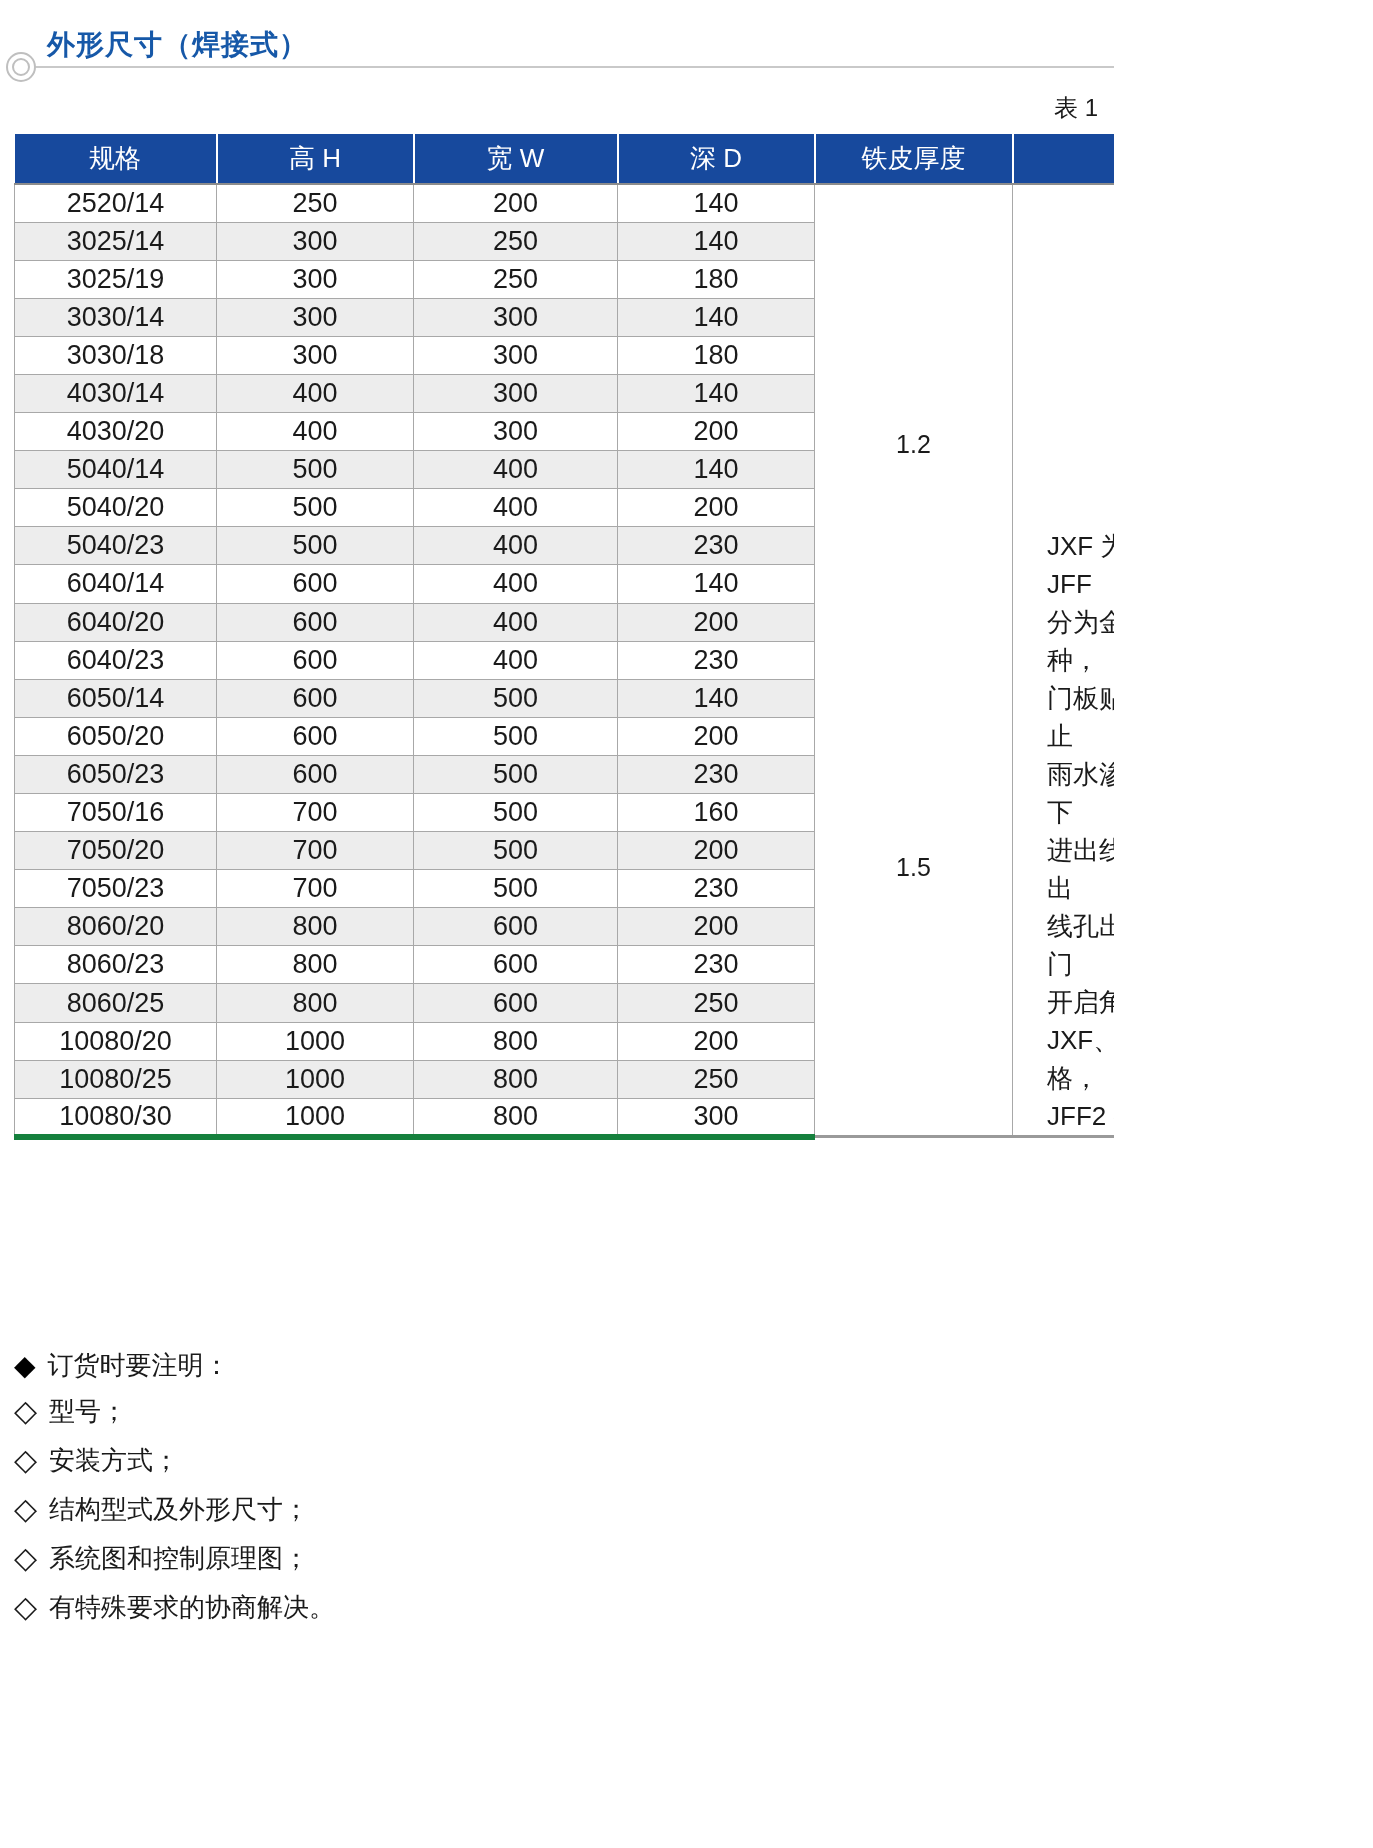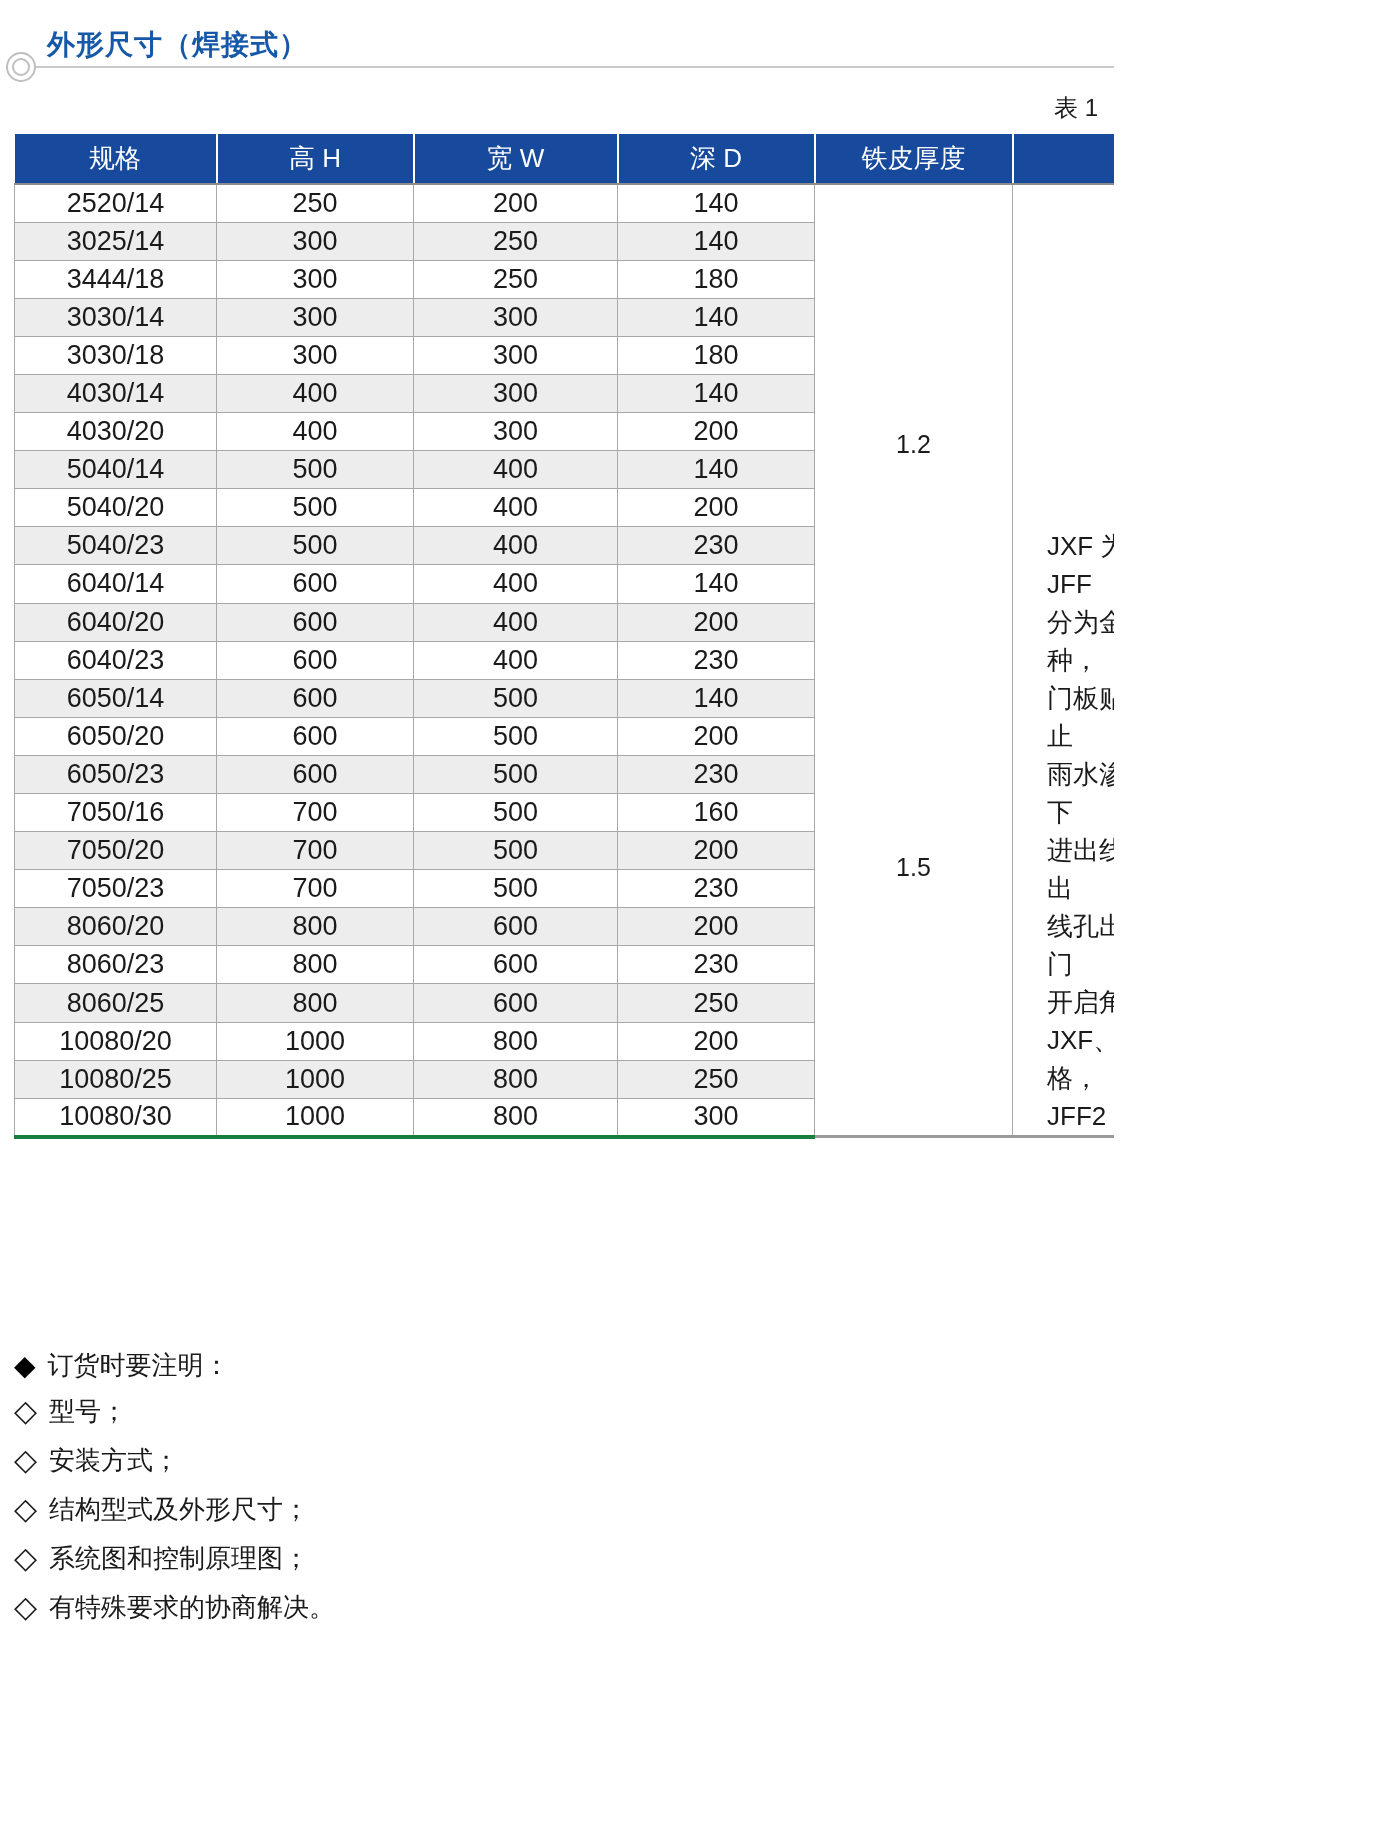--- a/index.html
+++ b/index.html
@@ -58,21 +58,21 @@
     border-bottom:2px solid #8c8c8c;
   }
   table.dim-table th:first-child { border-left:none; }
   table.dim-table tbody tr { height:37.7px; }
   table.dim-table tbody td {
     font-size:27px; text-align:center; vertical-align:middle;
     border:1px solid #a8a8a8;
     color:#1a1a1a;
   }
   table.dim-table tbody tr:nth-child(even) td { background:#ededed; }
-  table.dim-table tbody tr:last-child td { border-bottom:4px solid #15803d; }
+  table.dim-table tbody tr:last-child td { border-bottom:6px solid #15803d; }
   
   td.thickness-cell, td.features-cell {
     background:#ffffff !important;
     vertical-align:top; position:relative;
     border-bottom:3px solid #9a9a9a !important;
   }
   td.thickness-cell .tv {
     position:absolute; left:0; width:100%;
     text-align:center; font-size:25px;
   }
@@ -162,21 +162,21 @@
 JFF2 有 18 种规格。</div>
             </td>
           </tr>
           <tr>
             <td>3025/14</td>
             <td>300</td>
             <td>250</td>
             <td>140</td>
           </tr>
           <tr>
-            <td>3444/18</td>
+            <td>3025/19</td>
             <td>300</td>
             <td>250</td>
             <td>180</td>
           </tr>
           <tr>
             <td>3030/14</td>
             <td>300</td>
             <td>300</td>
             <td>140</td>
           </tr>

